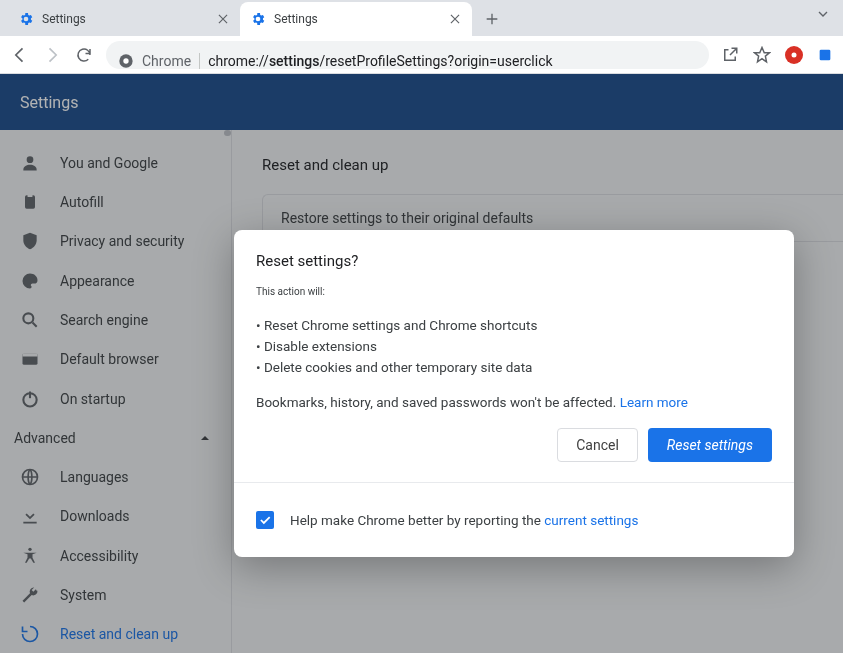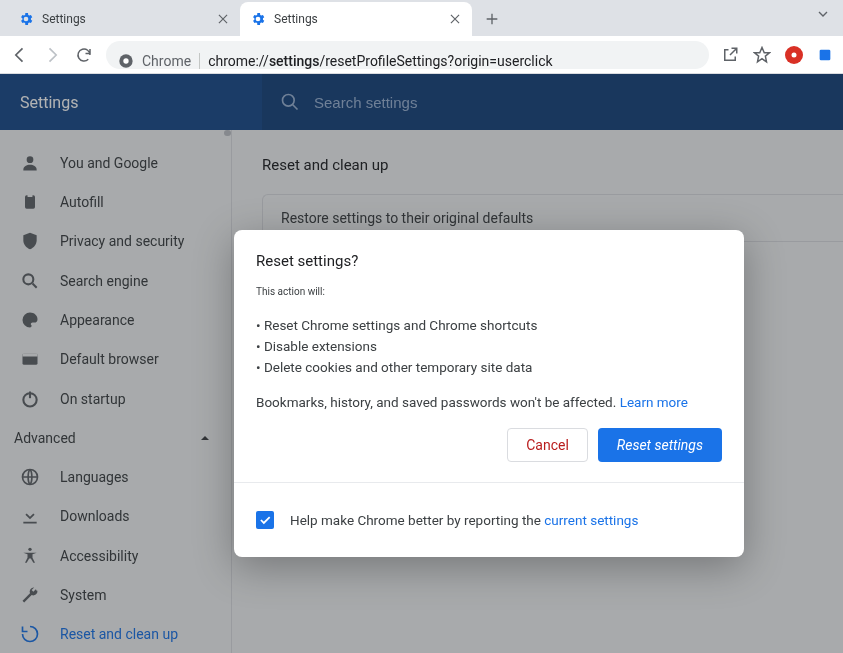--- a/index.html
+++ b/index.html
@@ -89,38 +89,38 @@
   .scroll-thumb {
     position:absolute; left:224px; top:56px; width:7px; height:6px;
     background:#bdc1c6; border-radius:3px;
   }
   
   .scrim {
     position:absolute; inset:74px 0 0 0; background:rgba(32,33,36,0.35);
   }
   
   .dialog {
-    position:absolute; left:234px; top:230px; width:510px;
+    position:absolute; left:234px; top:230px; width:560px;
     background:#fff; border-radius:8px;
     box-shadow:0 10px 40px rgba(0,0,0,0.3);
     display:flex; flex-direction:column;
   }
   .dialog-body { padding:22px 22px 18px 22px; }
   .dialog h2 { font-size:15px; font-weight:400; color:#202124; margin-bottom:14px;}
   .dialog p { font-size:10px; color:#3c4043; margin-bottom:16px; line-height:1.5;}
   .bullets { font-size:13.5px; color:#3c4043; line-height:1.55; margin-bottom:16px;}
   .bullets div::before { content:"• "; }
   .note { font-size:13.5px; color:#3c4043; }
   .note a { color:#1a73e8; text-decoration:none; }
   .dlg-actions { display:flex; justify-content:flex-end; gap:10px; padding:0 22px 20px;}
   .btn {
     height:34px; padding:0 18px; border-radius:4px; font-size:14px;
     display:flex; align-items:center; cursor:pointer; border:1px solid transparent;
   }
-  .btn.secondary { background:#fff; color:#b91c1c; border-color:#dadce0; }
+  .btn.secondary { background:#fff; color:#404040; border-color:#dadce0; }
   .btn.primary { background:#1a73e8; color:#fff;font-style:italic; }
   .dialog-foot {
     border-top:1px solid #e8eaed; padding:28px 22px; display:flex; gap:16px; align-items:center;
     font-size:13.5px; color:#3c4043;
   }
   .chk {
     width:18px; height:18px; background:#1a73e8; border-radius:2px;
     display:flex; align-items:center; justify-content:center;
   }
   .dialog-foot a { color:#1a73e8; text-decoration:none; }
@@ -217,29 +217,20 @@
       <svg viewBox="0 0 24 24" width="16" height="16" fill="currentColor">
           <rect x="4" y="4" width="16" height="16" rx="2"></rect>
         </svg>
     </span>
   </div>
 </div>
 
 <div class="app">
   <div class="app-header">
     <div class="app-title">Settings</div>
-    <div class="search-wrap">
-      <span class="mag">
-        <svg viewBox="0 0 24 24" width="20" height="20" stroke="currentColor" stroke-width="2" fill="none">
-            <circle cx="10" cy="10" r="7"></circle>
-            <path d="M21 21l-6-6"></path>
-          </svg>
-      </span>
-      <input placeholder="Search settings" style="">
-    </div>
   </div>
 
   <div class="body">
     <div class="sidebar">
       <div class="side-item">
         <span class="icn">
             <svg viewBox="0 0 24 24" width="20" height="20" fill="currentColor">
               <circle cx="12" cy="8" r="4"></circle>
               <path d="M4 20c0-4 4-6 8-6s8 2 8 6v1H4z"></path>
             </svg>
@@ -255,37 +246,37 @@
           </span>
         <span>Autofill</span>
       </div>
       <div class="side-item">
         <span class="icn">
             <svg viewBox="0 0 24 24" width="20" height="20" fill="currentColor">
               <path d="M12 2l8 3v6c0 5-3.5 9-8 11-4.5-2-8-6-8-11V5z"></path>
             </svg>
           </span>
         <span>Privacy and security</span>
+      </div>
+      <div class="side-item">
+        <span class="icn">
+            <svg viewBox="0 0 24 24" width="20" height="20" fill="currentColor">
+              <path d="M12 3a9 9 0 100 18c1 0 2-1 2-2s-1-1-1-2 1-2 2-2h2a4 4 0 004-4c0-4.5-4-8-9-8z"></path>
+            </svg>
+          </span>
+        <span>Appearance</span>
       </div>
       <div class="side-item">
         <span class="icn">
             <svg viewBox="0 0 24 24" width="20" height="20" stroke="currentColor" stroke-width="2.5" fill="none">
               <circle cx="10" cy="10" r="6"></circle>
               <path d="M20 20l-5-5"></path>
             </svg>
           </span>
         <span>Search engine</span>
-      </div>
-      <div class="side-item">
-        <span class="icn">
-            <svg viewBox="0 0 24 24" width="20" height="20" fill="currentColor">
-              <path d="M12 3a9 9 0 100 18c1 0 2-1 2-2s-1-1-1-2 1-2 2-2h2a4 4 0 004-4c0-4.5-4-8-9-8z"></path>
-            </svg>
-          </span>
-        <span>Appearance</span>
       </div>
       <div class="side-item">
         <span class="icn">
             <svg viewBox="0 0 24 24" width="20" height="20" fill="currentColor">
               <rect x="3" y="5" width="18" height="14" rx="2"></rect>
               <rect x="3" y="5" width="18" height="4" fill="#f1f3f4"></rect>
             </svg>
           </span>
         <span>Default browser</span>
       </div>

